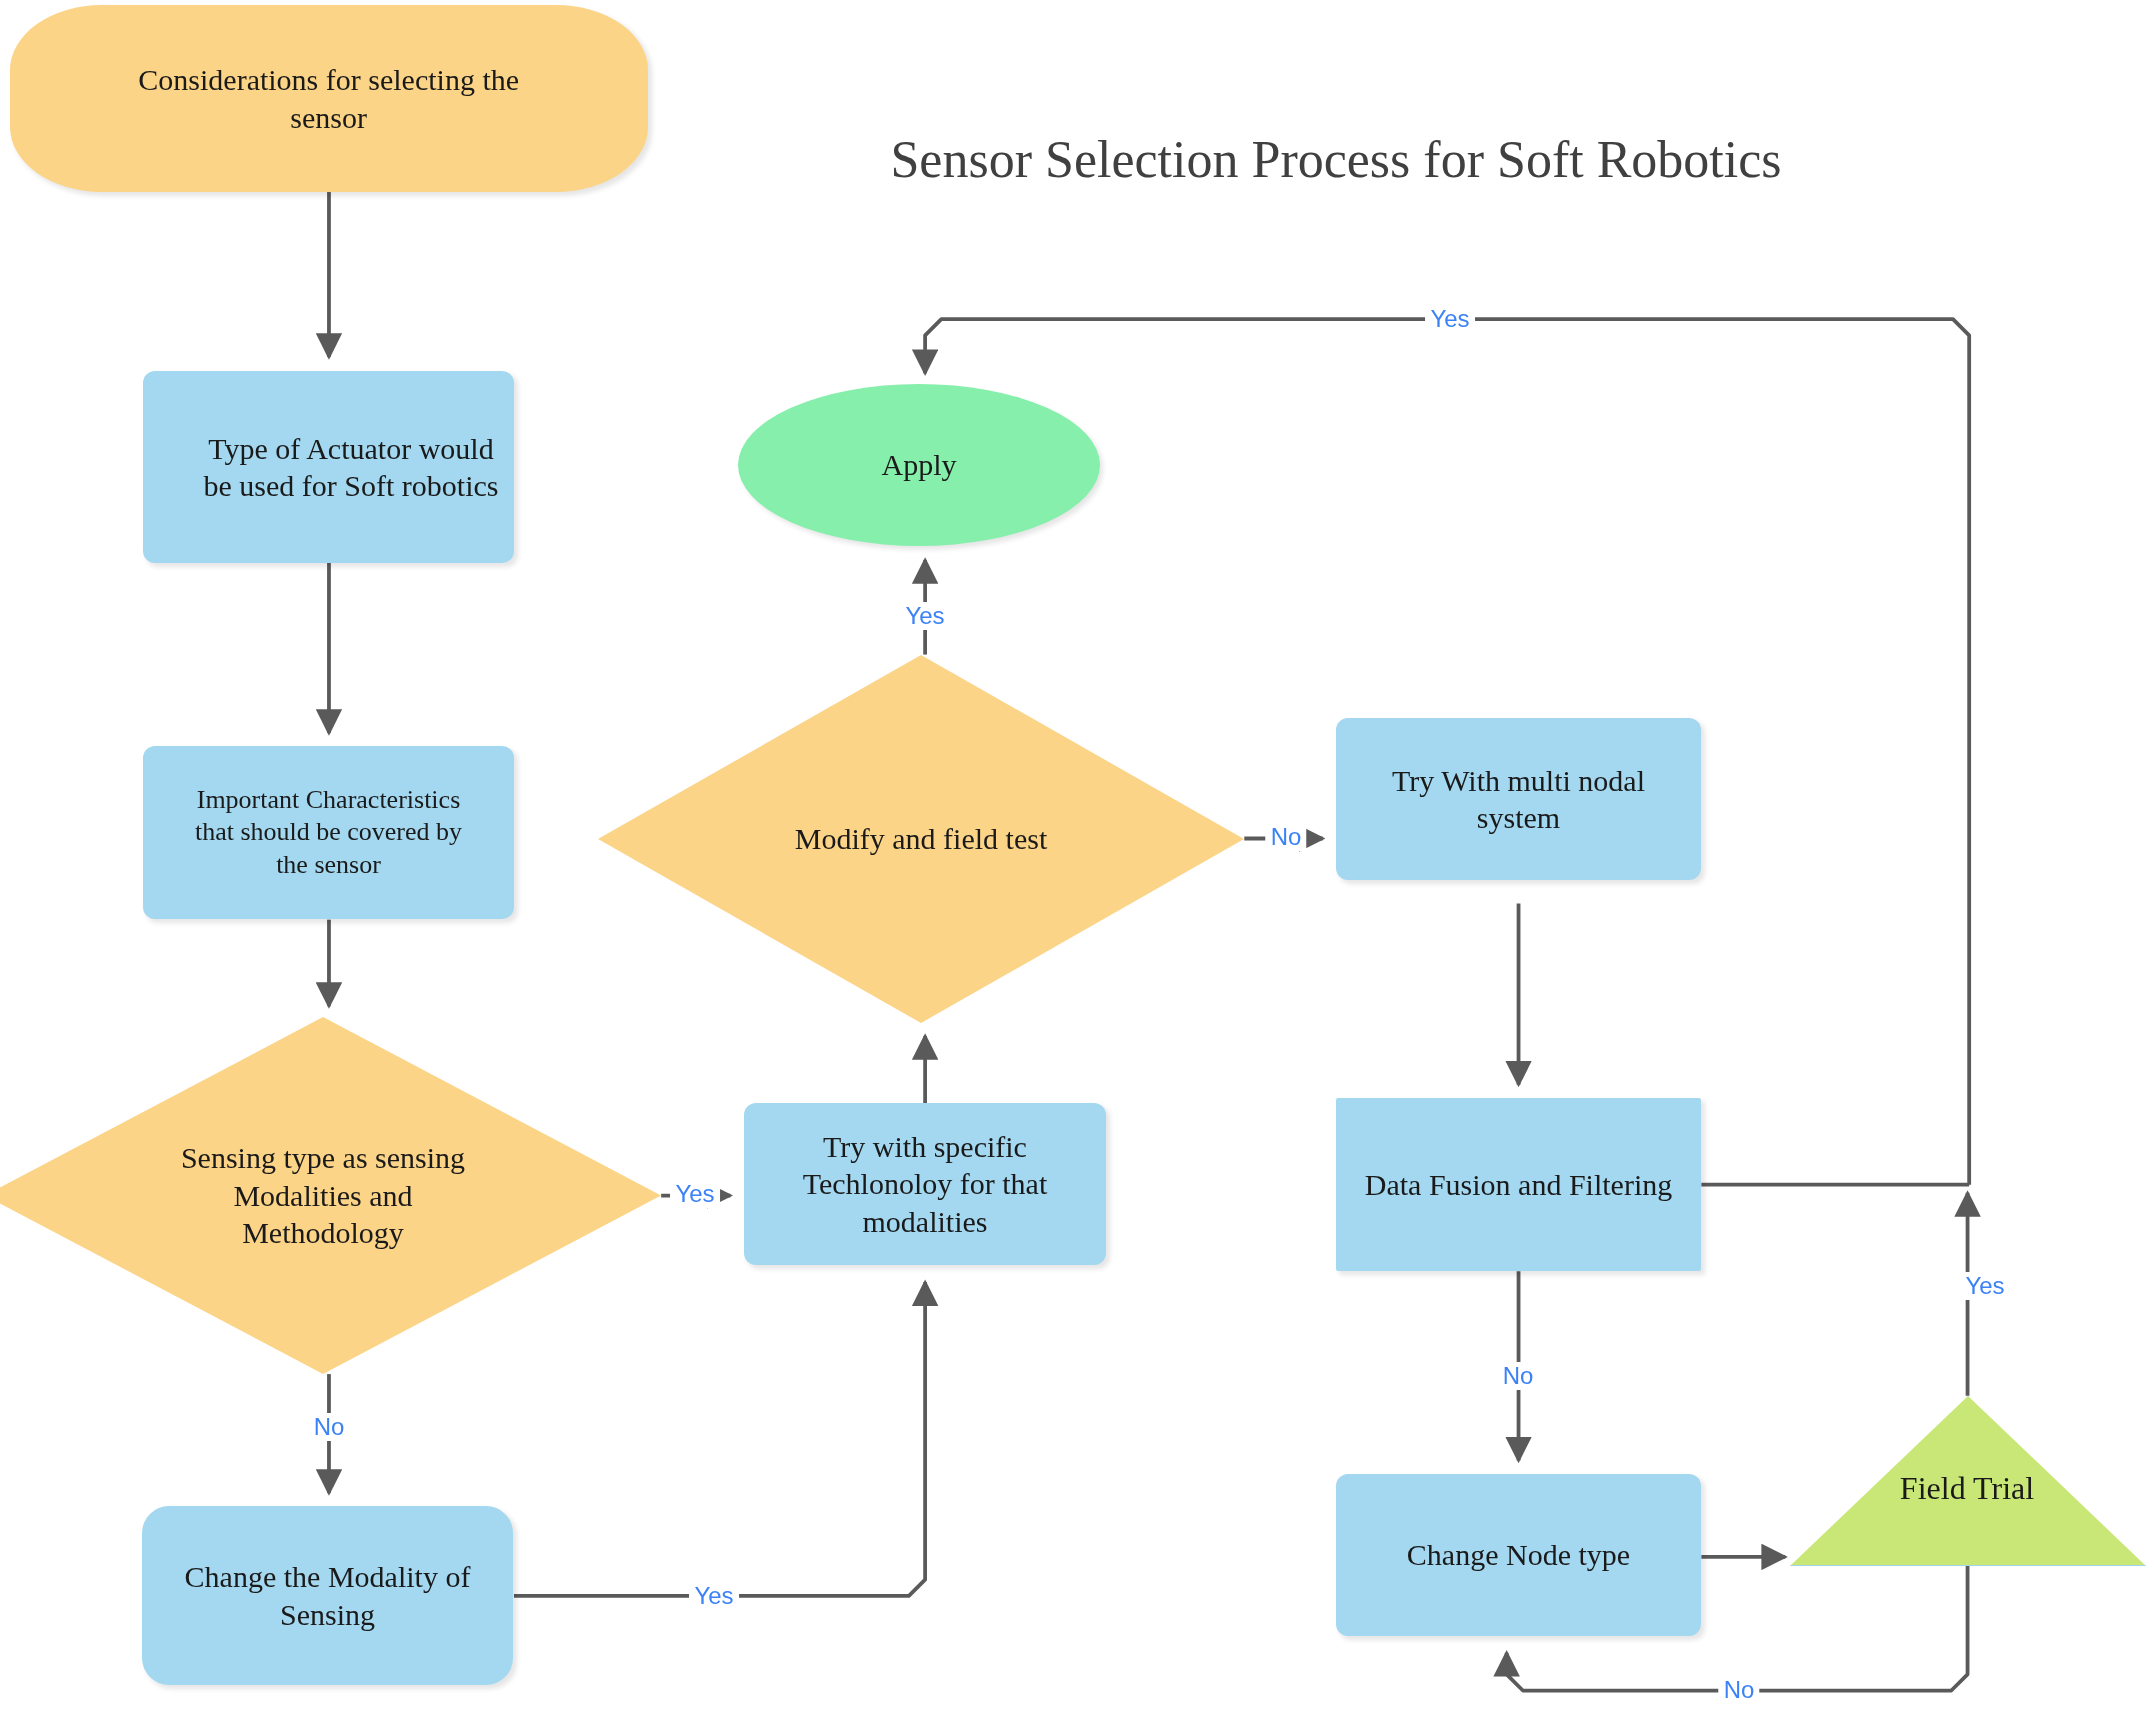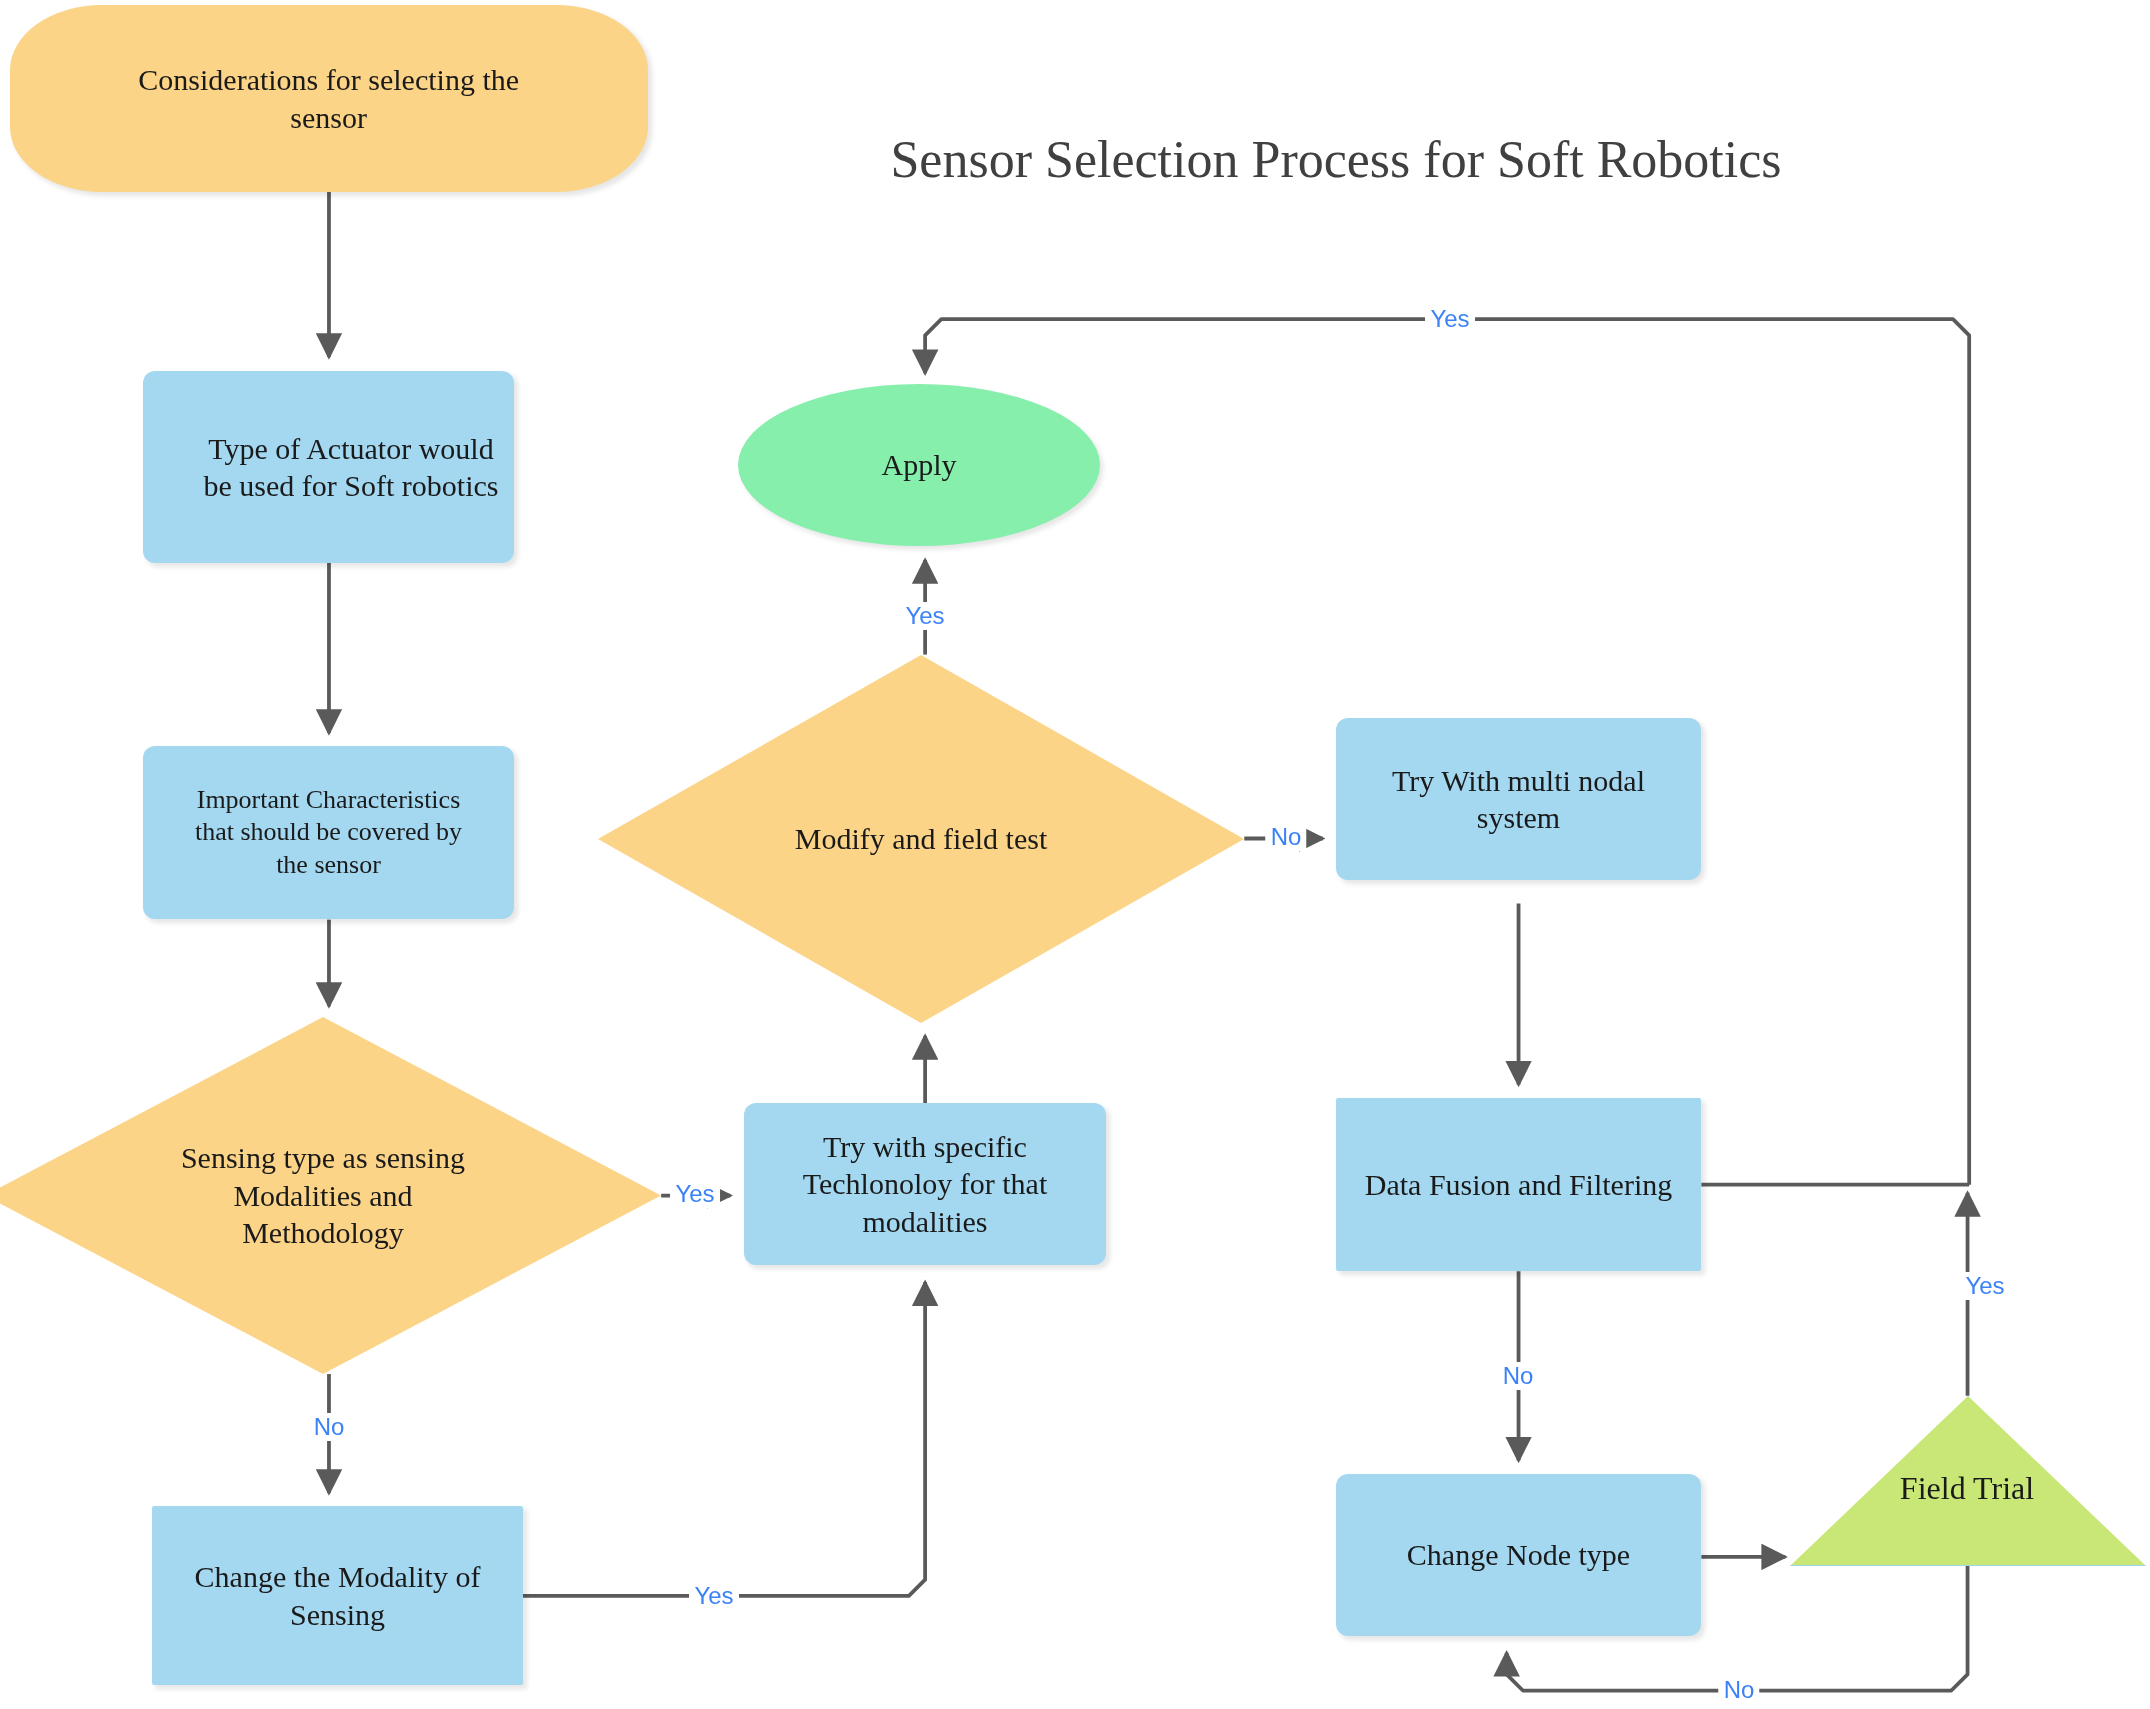--- a/index.html
+++ b/index.html
@@ -118,21 +118,21 @@
     font-size: 52px;
     color: #404040;
     z-index: 5;
   }
 
   
   #n-considerations { left: 9.7px;   top: 5.4px;   width: 638px; height: 187px; font-size: 30px; }
   #n-actuator       { left: 143px;  top: 371px;  width: 371px;  height: 192px; font-size: 30px; padding-left: 45px; }
   #n-characteristic { left: 143px;  top: 746px; width: 371px;  height: 173px; font-size: 26px; }
   #n-sensingtype    { left: -15px;  top: 1017px; width: 676px; height: 357px; font-size: 30px; }
-  #n-changemodality { left: 152px;  top: 1506px; width: 371px;  height: 179px; font-size: 30px; }
+  #n-changemodality { left: 142px;  top: 1506px; width: 371px;  height: 179px; font-size: 30px; border-radius: 27px; }
   #n-apply          { left: 738px; top: 384px;  width: 362px;  height: 162px; font-size: 30px; }
   #n-modifytest     { left: 598px; top: 655px; width: 646px; height: 368px; font-size: 30px; }
   #n-tryspecific    { left: 744px; top: 1103px; width: 362px;  height: 162px; font-size: 30px; }
   #n-multinodal     { left: 1336px; top: 718px; width: 365px;  height: 162px; font-size: 30px; }
   #n-datafusion     { left: 1336px; top: 1098px; width: 365px;  height: 173px; font-size: 30px; }
   #n-changenode     { left: 1336px; top: 1474px; width: 365px;  height: 162px; font-size: 30px; }
   #n-fieldtrial     { left: 1790px; top: 1396px; width: 354px;  height: 168px; font-size: 32px; }
 </style>
 </head>
 <body>

